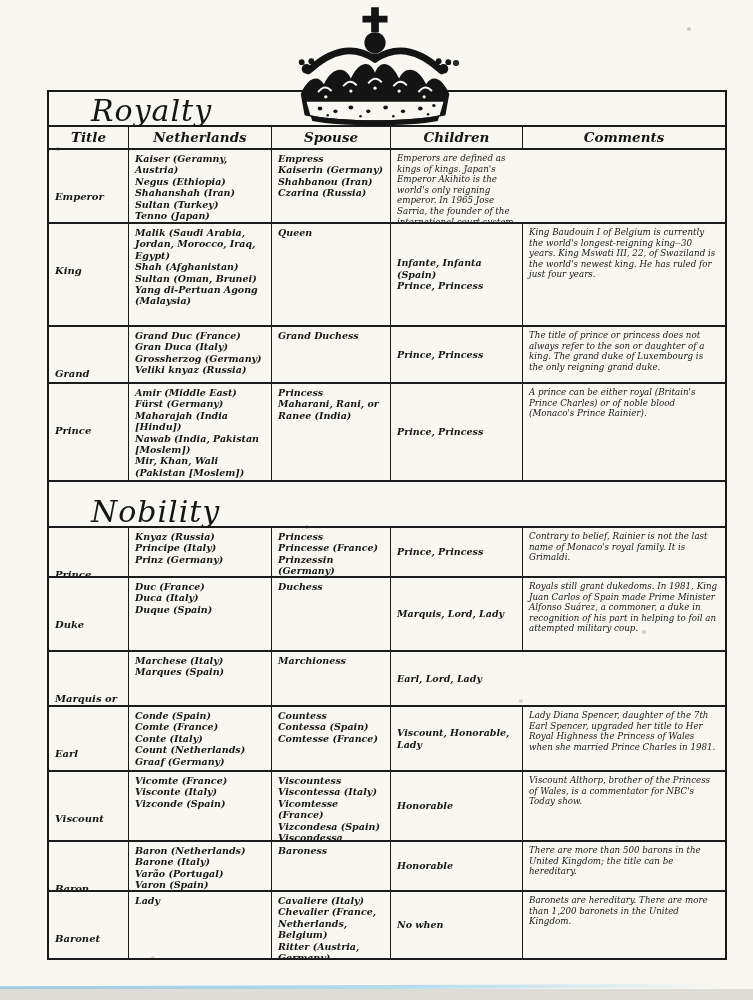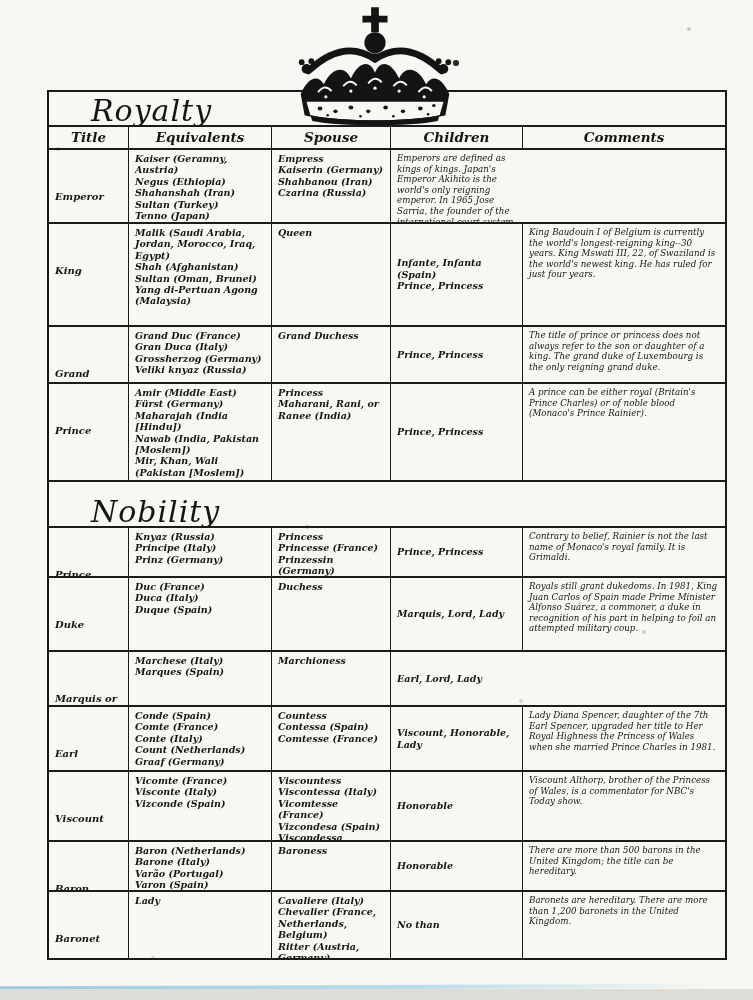--- a/index.html
+++ b/index.html
@@ -95,21 +95,21 @@
   </div>
 
   <div class="titles-table">
 
     <div class="tt-row band" style="height:35px">
       <div class="band-heading">Royalty</div>
     </div>
 
     <div class="tt-row grid5" style="height:23px">
       <div class="hcell">Title</div>
-      <div class="hcell">Equivalents</div>
+      <div class="hcell">Netherlands</div>
       <div class="hcell">Spouse</div>
       <div class="hcell">Children</div>
       <div class="hcell">Comments</div>
     </div>
 
     <div class="tt-row grid5" style="height:74px">
       <div class="cell">Emperor</div>
       <div class="cell">Kaiser (Geramny, Austria)
 Negus (Ethiopia)
 Shahanshah (Iran)
@@ -232,21 +232,21 @@
       <div class="cell c-children"><div>Honorable</div></div>
       <div class="cell c-comments">There are more than 500 barons in the United Kingdom; the title can be hereditary.</div>
     </div>
 
     <div class="tt-row grid5" style="height:66px">
       <div class="cell">Baronet</div>
       <div class="cell">Lady</div>
       <div class="cell">Cavaliere (Italy)
 Chevalier (France, Netherlands, Belgium)
 Ritter (Austria, Germany)</div>
-      <div class="cell c-children"><div>No than</div></div>
+      <div class="cell c-children"><div>No when</div></div>
       <div class="cell c-comments">Baronets are hereditary. There are more than 1,200 baronets in the United Kingdom.</div>
     </div>
 
   </div>
 
   <div class="scan-line-blue"></div>
   <div class="scan-strip"></div>
 
 </div>
 

